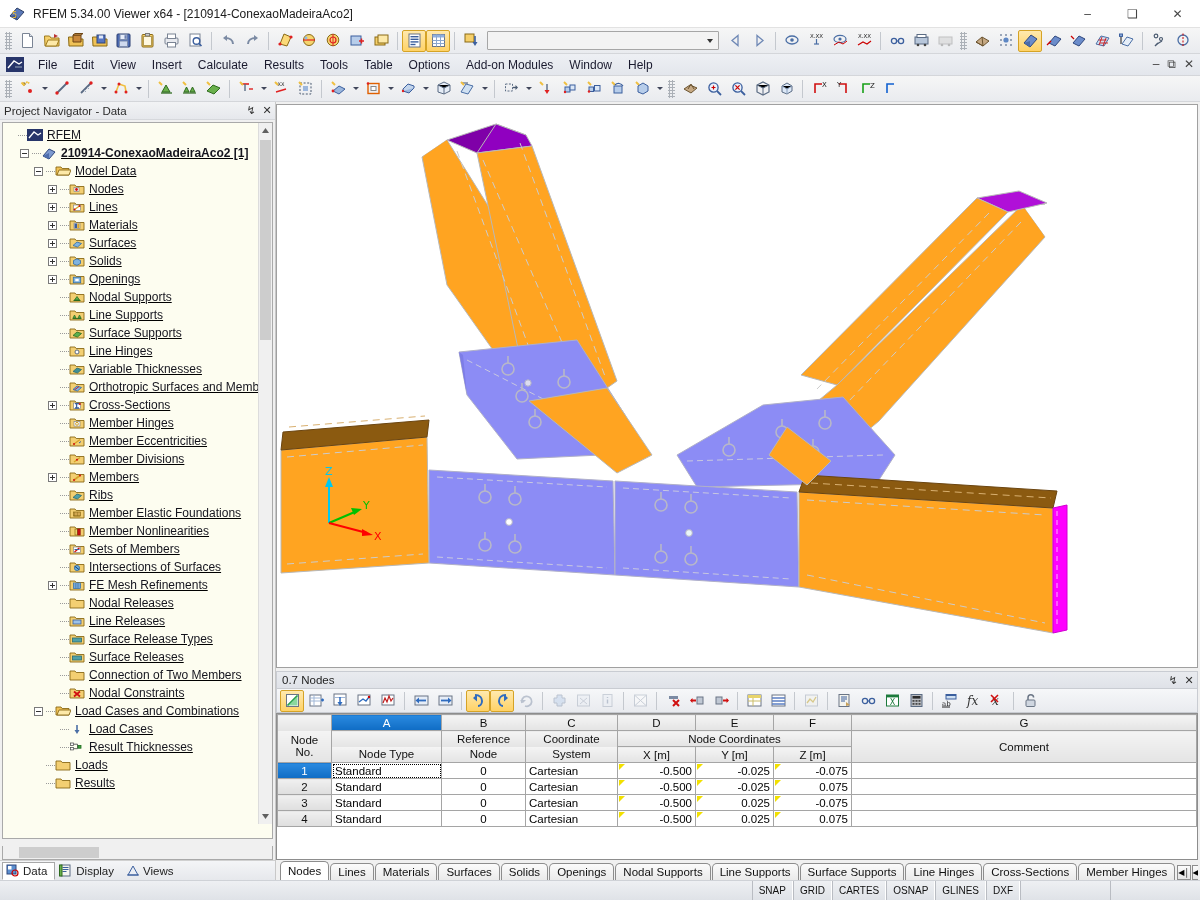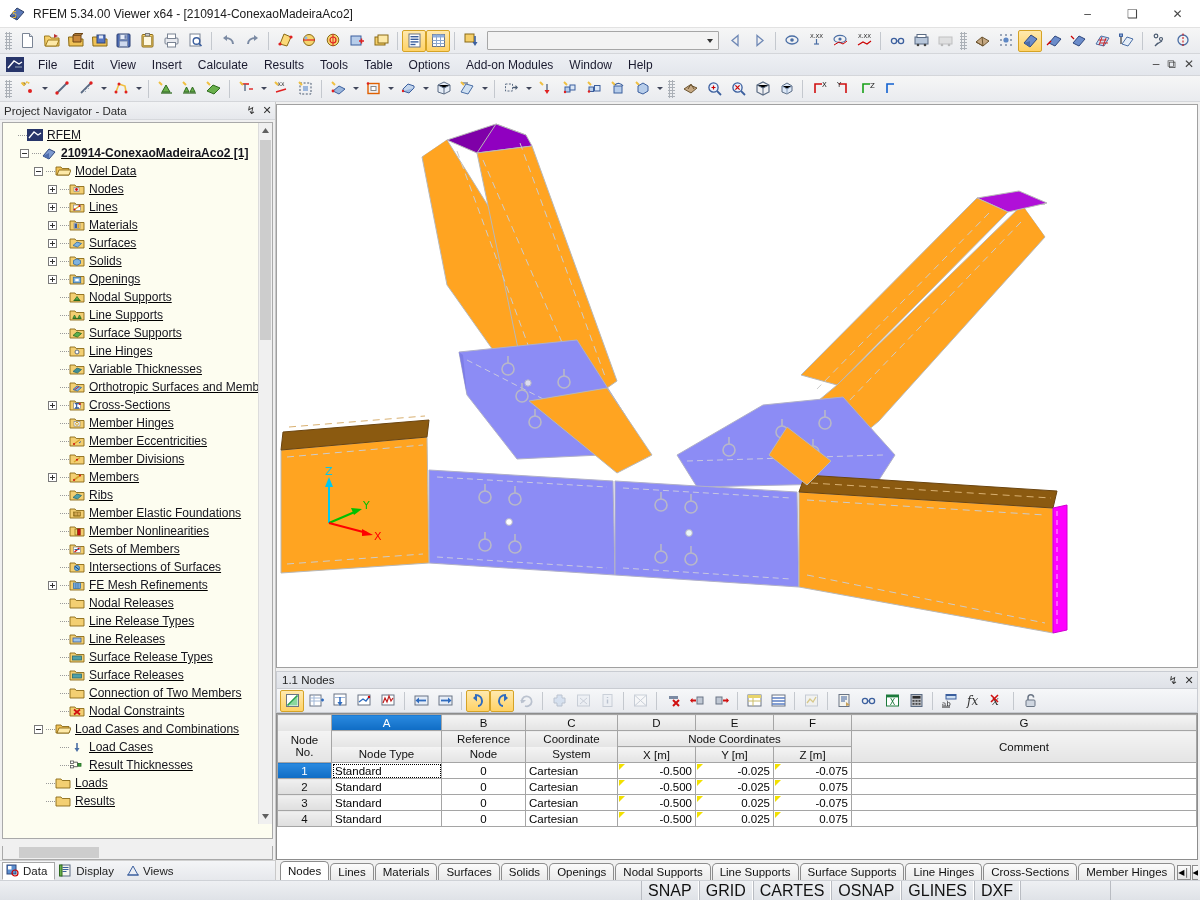--- a/index.html
+++ b/index.html
@@ -140,21 +140,21 @@
     background: linear-gradient(#fbfbfb,#eaeaea); border:1px solid #8d8d8d; border-bottom:none;
     border-radius: 5px 5px 0 0; margin-right: 1px; white-space:nowrap;
   }
   .ttab.sel { background:#fff; height:19px; line-height:18px; font-weight:normal; }
   .tp-tabs .spacer { flex:1; }
   .navbtn { width:14px;height:15px; border:1px solid #8d8d8d; background:linear-gradient(#fbfbfb,#e4e4e4); display:flex;align-items:center;justify-content:center; margin-left:1px; font-size:8px; color:#000; }
 
   
   .statusbar { height: 20px; flex:none; display:flex; align-items:stretch; background: linear-gradient(#eef0f3,#dfe2e7); border-top:1px solid #cfd2d7; }
   .sb-left { flex:1; }
-  .sb-cell { border-left: 1px solid #b9bcc2; border-right:1px solid #fff; padding: 0 6px; display:flex; align-items:center; font-size:16px; color:#111; }
+  .sb-cell { border-left: 1px solid #b9bcc2; border-right:1px solid #fff; padding: 0 6px; display:flex; align-items:center; font-size:10px; color:#111; }
   .sb-blank { width: 90px; border-left:1px solid #b9bcc2; }
   .sb-blank2 { width: 90px; border-left:1px solid #b9bcc2; }
 </style>
 </head>
 <body>
 
 <div class="app">
 
   <div class="titlebar">
     <span class="app-icon">
@@ -996,29 +996,20 @@
               <span class="tlabel">FE Mesh Refinements</span>
             </div>
             <div class="tnode">
               <span class="indent" style="width: 42px;"></span>
               <span class="expander-spacer"></span>
               <span class="dots"></span>
               <span class="ticon"><svg width="16" height="14" viewBox="0 0 16 14">
                   <path d="M1 3h5l1.2 1.5H15V12H1z" fill="#f3cf72" stroke="#8a6a16" stroke-width=".9"></path>
                 </svg></span>
               <span class="tlabel">Nodal Releases</span>
-            </div>
-            <div class="tnode">
-              <span class="indent" style="width: 42px;"></span>
-              <span class="expander-spacer"></span>
-              <span class="dots"></span>
-              <span class="ticon"><svg width="16" height="14" viewBox="0 0 16 14">
-                  <path d="M1 3h5l1.2 1.5H15V12H1z" fill="#f3cf72" stroke="#8a6a16" stroke-width=".9"></path>
-                </svg></span>
-              <span class="tlabel">Line Release Types</span>
             </div>
             <div class="tnode">
               <span class="indent" style="width: 42px;"></span>
               <span class="expander-spacer"></span>
               <span class="dots"></span>
               <span class="ticon"><svg width="16" height="14" viewBox="0 0 16 14">
                   <path d="M1 3h5l1.2 1.5H15V12H1z" fill="#f3cf72" stroke="#8a6a16" stroke-width=".9"></path>
                   <rect x="4" y="6" width="8" height="4" fill="#9cc2e8" stroke="#3b5f9e" stroke-width=".8"></rect>
                 </svg></span>
               <span class="tlabel">Line Releases</span>
@@ -1292,21 +1283,21 @@
             <text x="34" y="34" font-size="11" fill="#00c000" font-family="DejaVu Sans">Y</text>
             <line x1="0" y1="48" x2="38" y2="58" stroke="#ff0000" stroke-width="2"></line>
             <polygon points="44,60 33,54 33,61" fill="#ff0000"></polygon>
             <text x="45" y="65" font-size="11" fill="#ff0000" font-family="DejaVu Sans">X</text>
           </g>
         </svg>
       </div>
 
       <div class="tablepanel">
         <div class="tp-header">
-          <span class="ttl">1.1 Nodes</span>
+          <span class="ttl">0.7 Nodes</span>
           <span class="hbtn">↯</span>
           <span class="hbtn">✕</span>
         </div>
 
         <div class="tp-toolbar">
           <div class="tbtn active">
             <svg width="17" height="17" viewBox="0 0 17 17">
                 <rect x="2.5" y="2.5" width="12" height="12" fill="#fff" stroke="#6a7585"></rect>
                 <path d="M3.5 13.5L13.5 3.5" stroke="#0b8a2e" stroke-width="1.6"></path>
                 <path d="M3.5 13.5h10z" fill="#8fe0a0"></path>

